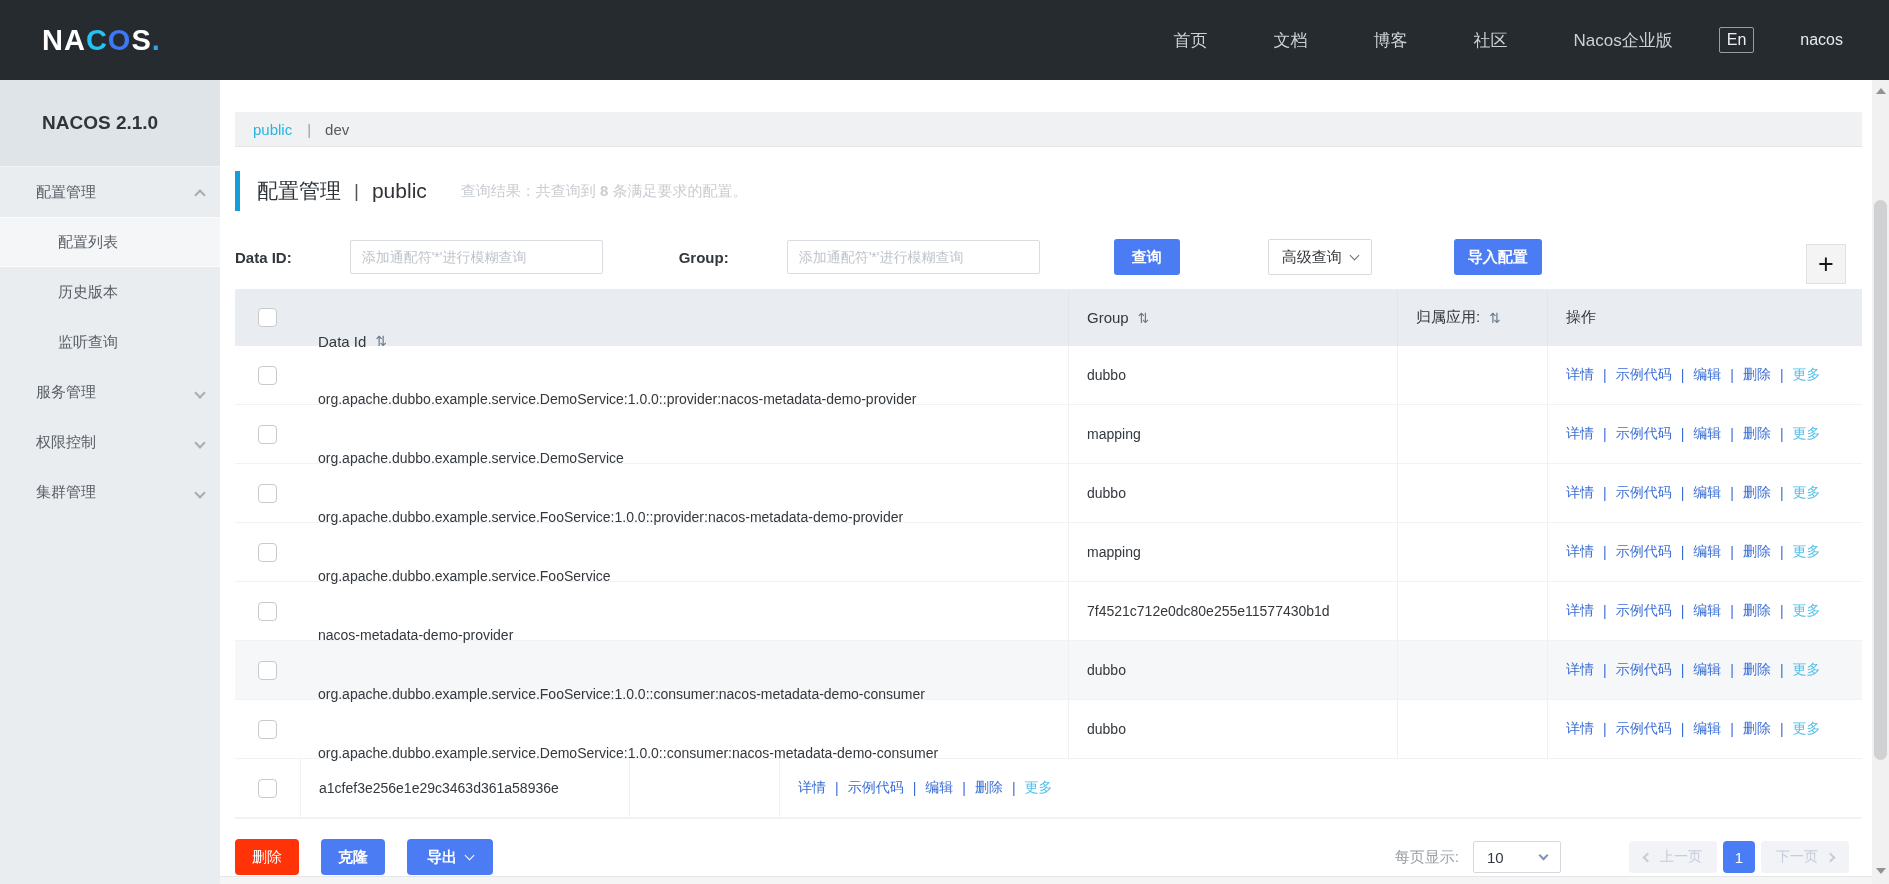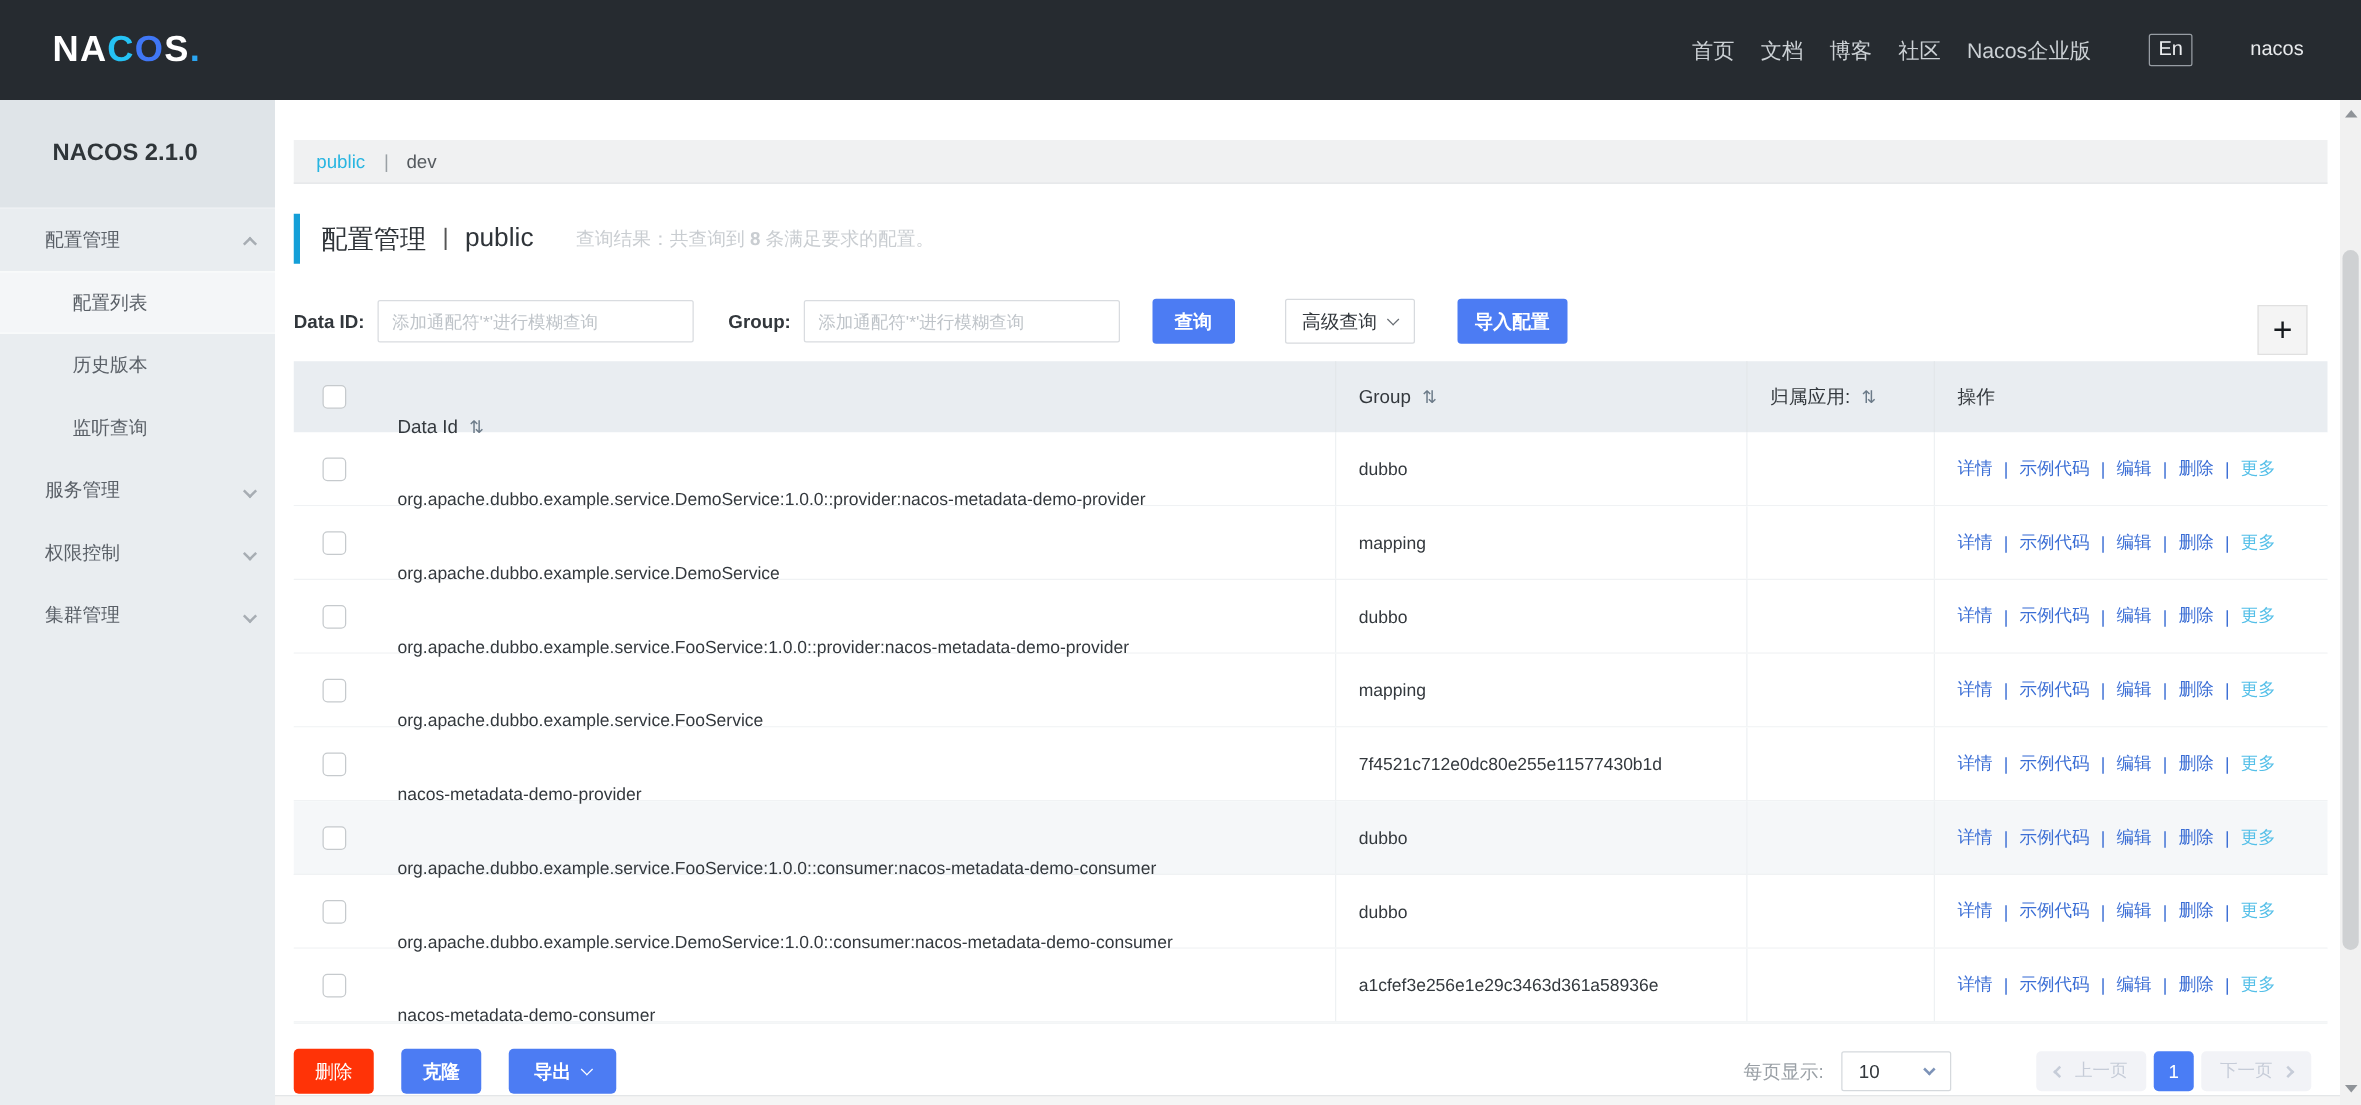--- a/index.html
+++ b/index.html
@@ -34,21 +34,21 @@
   .bc-sep { color:#9aa0a5; margin-right:14px; }
   .bc-env { color:#555a5f; cursor:pointer; }
 
   .titlebar { margin:23px 10px 0 15px; display:flex; align-items:center; height:42px; }
   .accent { width:5px; height:40px; background:#149fd8; margin-right:17px; }
   .title { font-size:21px; color:#2f3439; display:flex; align-items:center; }
   .title .tsep { margin:0 13px; color:#555; font-size:19px; }
   .result { margin-left:34px; font-size:15px; color:#c9cdd1; }
   .result b { font-weight:bold; }
 
-  .searchbar { margin:27px 10px 0 15px; display:flex; align-items:center; height:36px; position:relative; }
+  .searchbar { margin:27px 10px 0 15px; display:flex; align-items:center; height:36px; position:relative;gap:48px; }
   .lbl { font-weight:bold; font-size:15px; color:#32373c; }
   .s-input { width:253px; height:34px; border:1px solid #d9dce0; border-radius:2px; padding:0 11px; font-size:14px; color:#333; margin-left:10px; outline:none; background:#fff; }
   .s-input::placeholder { color:#bfc4c9; }
   .lbl.group { margin-left:28px; }
   .btn { height:36px; border:none; border-radius:3px; font-size:15px; cursor:pointer; display:flex; align-items:center; justify-content:center; }
   .btn-primary { background:#4c7cf3; color:#fff;font-weight:bold; }
   .btn-query { width:66px; margin-left:26px; }
   .btn-adv { margin-left:40px; width:104px; background:#fff; border:1px solid #d7dade; border-radius:2px; color:#32373c; gap:9px; }
   .btn-adv .chev { width:7px; height:7px; border-color:#6b7publicize177; border-right:1.5px solid #676d73; border-bottom:1.5px solid #676d73; margin-top:-3px; }
   .btn-import { margin-left:34px; width:88px; }
@@ -97,21 +97,21 @@
   .sb-down { bottom:10px; border-top:6px solid #8f9398; }
   .sb-thumb { position:absolute; left:2px; top:120px; width:13px; height:560px; background:#cfd1d3; border-radius:7px; }
   .hscroll { position:absolute; left:220px; right:17px; bottom:0; height:8px; background:#f5f5f5; border-top:1px solid #e4e6e8; }
 </style>
 </head>
 <body>
 
 <div class="topbar">
   <div class="logo"><span>NA</span><span class="c1">C</span><span class="c2">O</span><span>S</span><span class="dot">.</span></div>
   <div class="topnav">
-    <div id="nav-items" style="display:flex;gap:21px;">
+    <div id="nav-items" style="display:flex;gap:66px;">
         <div class="nav-item">首页</div>
         <div class="nav-item">文档</div>
         <div class="nav-item">博客</div>
         <div class="nav-item">社区</div>
         <div class="nav-item">Nacos企业版</div>
       </div>
     <div class="lang-box">En</div>
     <div class="user">nacos</div>
   </div>
 </div>
@@ -313,21 +313,20 @@
             <span class="sep">|</span>
             <a>删除</a>
             <span class="sep">|</span>
             <a class="more">更多</a>
           </div>
         </div>
         <div class="row">
           <div class="cell col-check">
             <span class="checkbox"></span>
           </div>
-          <div class="cell col-dataid">nacos-metadata-demo-consumer</div>
           <div class="cell col-group">a1cfef3e256e1e29c3463d361a58936e</div>
           <div class="cell col-app"></div>
           <div class="cell col-op actions">
             <a>详情</a>
             <span class="sep">|</span>
             <a>示例代码</a>
             <span class="sep">|</span>
             <a>编辑</a>
             <span class="sep">|</span>
             <a>删除</a>

